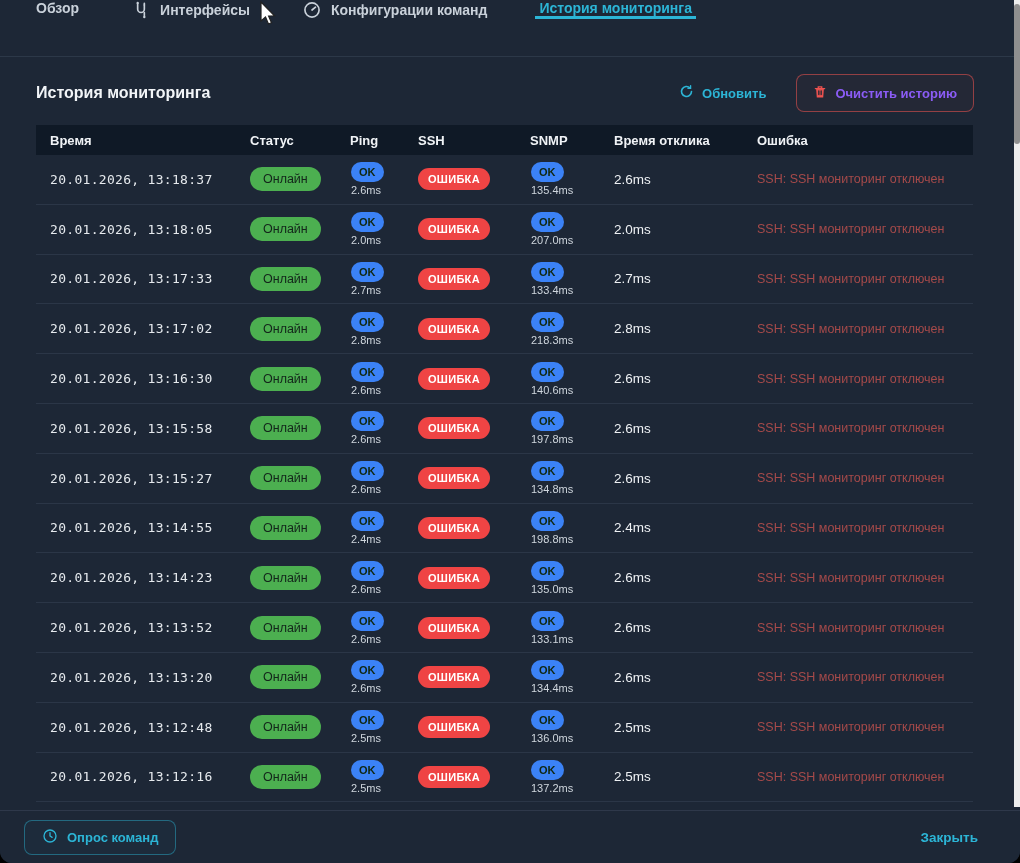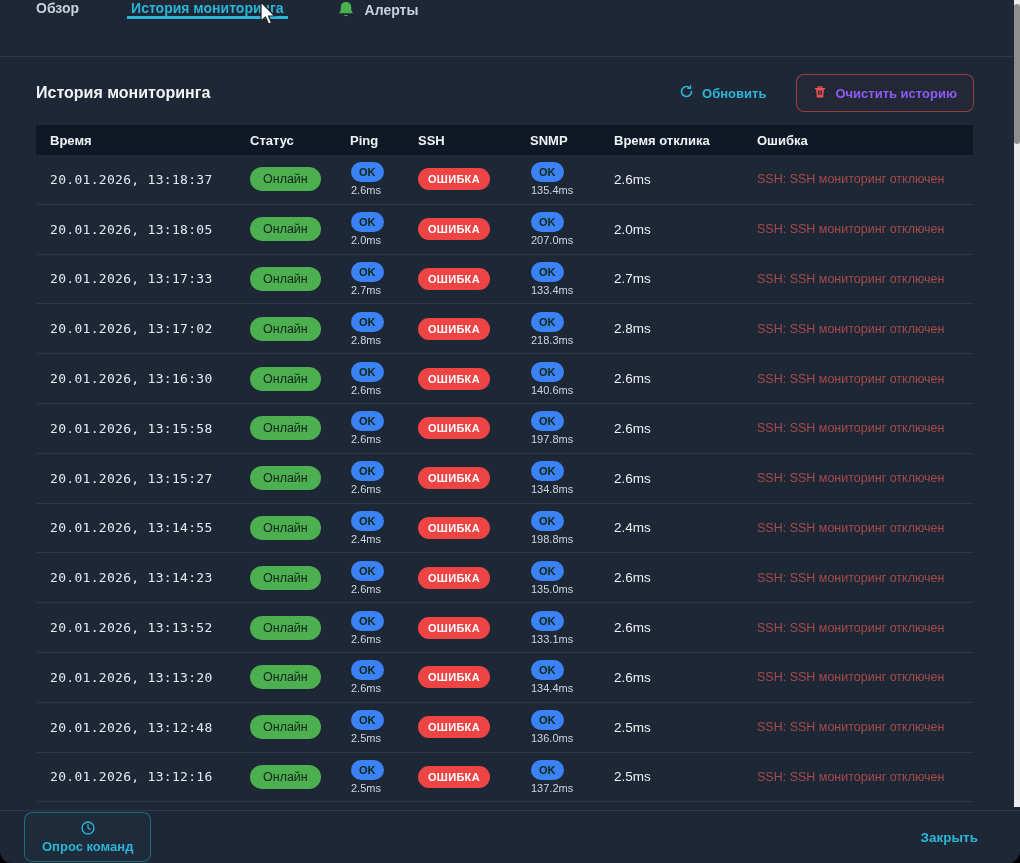--- a/index.html
+++ b/index.html
@@ -94,26 +94,26 @@
   .cell.errtext{font-size:12.5px;color:#a64a4a;white-space:nowrap;overflow:hidden;}
   
   .footer{
     position:absolute;left:0;right:0;bottom:0;height:53px;
     border-top:1px solid rgba(160,180,205,0.13);
     display:flex;align-items:center;
     padding:0 36px 0 24px;box-sizing:border-box;
     background:#1d2736;
   }
   .foot-btn{
-    display:flex;align-items:center;
+    display:flex;align-items:center;gap:9px;
     background:rgba(44,181,214,0.03);
     border:1px solid rgba(44,181,214,0.45);
     color:#2cb5d6;border-radius:8px;
     padding:7px 17px;font-size:13px;font-weight:bold;cursor:pointer;
-    font-family:inherit;margin-right:14px;flex-direction:column;
+    font-family:inherit;margin-right:14px;
   }
   .close-link{
     margin-left:auto;background:none;border:none;
     color:#2cb5d6;font-size:13.5px;font-weight:bold;cursor:pointer;
     font-family:inherit;
   }
   
   .scrollbar{
     position:absolute;top:0;right:0;width:6px;height:807px;
     background:#ededed;
@@ -127,31 +127,42 @@
 </style>
 </head>
 <body>
 
 <div class="app">
 
   <nav class="tabbar">
       <div class="tab">
         <span>Обзор</span>
       </div>
-      <div class="tab active">
-        <span>История мониторинга</span>
+      <div class="tab">
+        <span class="ticon">
+          <svg viewBox="0 0 24 24" fill="none" stroke="#c9d1da" stroke-width="2" stroke-linecap="round">
+            <path d="M8 4v7a4 4 0 0 0 8 0V6"></path>
+            <circle cx="8" cy="3.5" r="1.4" fill="#c9d1da" stroke="none"></circle>
+            <path d="M16 6V4m0 16v-5"></path>
+            <circle cx="16" cy="20.5" r="1.4" fill="#c9d1da" stroke="none"></circle>
+          </svg>
+        </span>
+        <span>Интерфейсы</span>
       </div>
       <div class="tab">
         <span class="ticon">
-          <svg viewBox="0 0 24 24">
-            <path d="M12 2a6.3 6.3 0 0 0-6.3 6.3v3.9L3.6 16h16.8l-2.1-3.8V8.3A6.3 6.3 0 0 0 12 2z" fill="#4caf50"></path>
-            <path d="M9.8 18a2.3 2.3 0 0 0 4.4 0z" fill="#4caf50"></path>
+          <svg viewBox="0 0 24 24" fill="none" stroke="#c9d1da" stroke-width="2" stroke-linecap="round">
+            <circle cx="12" cy="12" r="8.5"></circle>
+            <path d="M12 12l4.2-3.4"></path>
           </svg>
         </span>
-        <span>Алерты</span>
+        <span>Конфигурации команд</span>
+      </div>
+      <div class="tab active">
+        <span>История мониторинга</span>
       </div>
     </nav>
 
   <div class="panel-header">
     <div class="panel-title">История мониторинга</div>
     <div class="header-actions">
       <button class="refresh-btn">
         <span class="bicon">
           <svg width="15" height="15" viewBox="0 0 24 24" fill="none" stroke="#2cb5d6" stroke-width="2.6" stroke-linecap="round">
             <path d="M20 12a8 8 0 1 1-2.34-5.66"></path>

